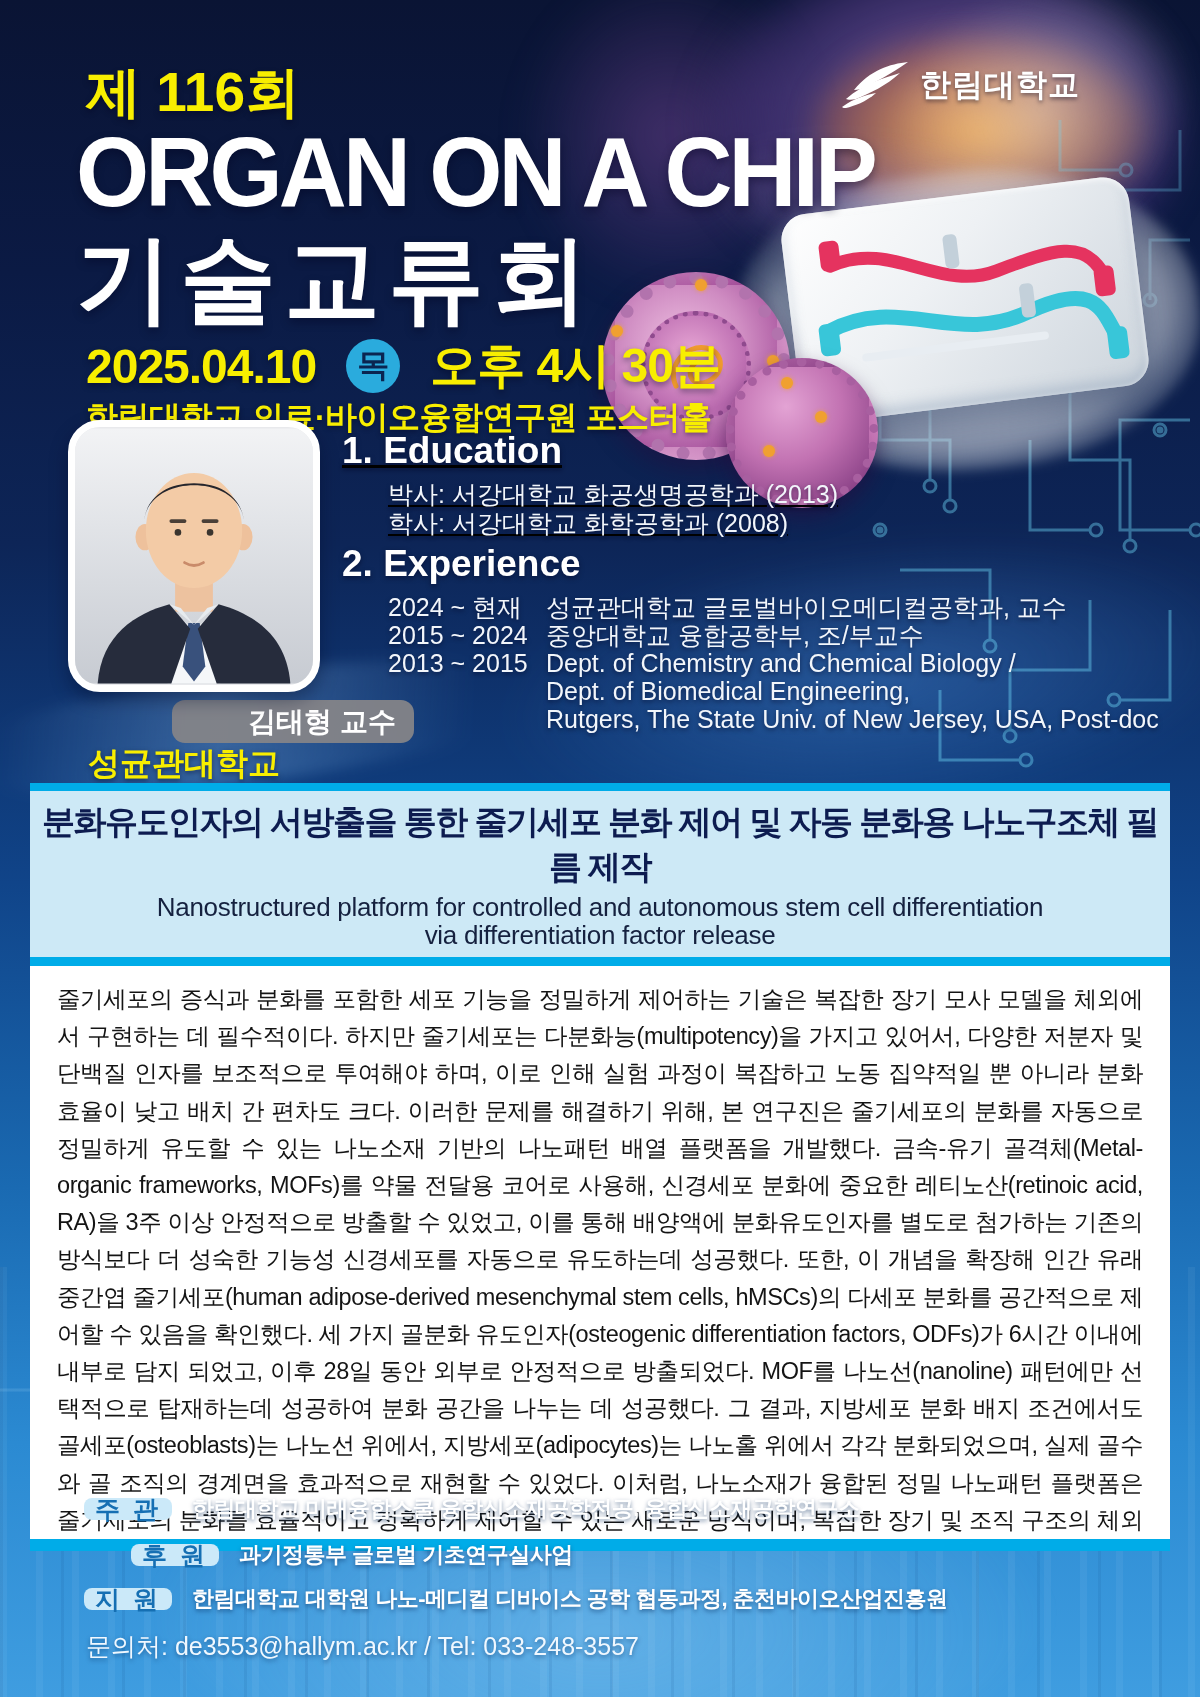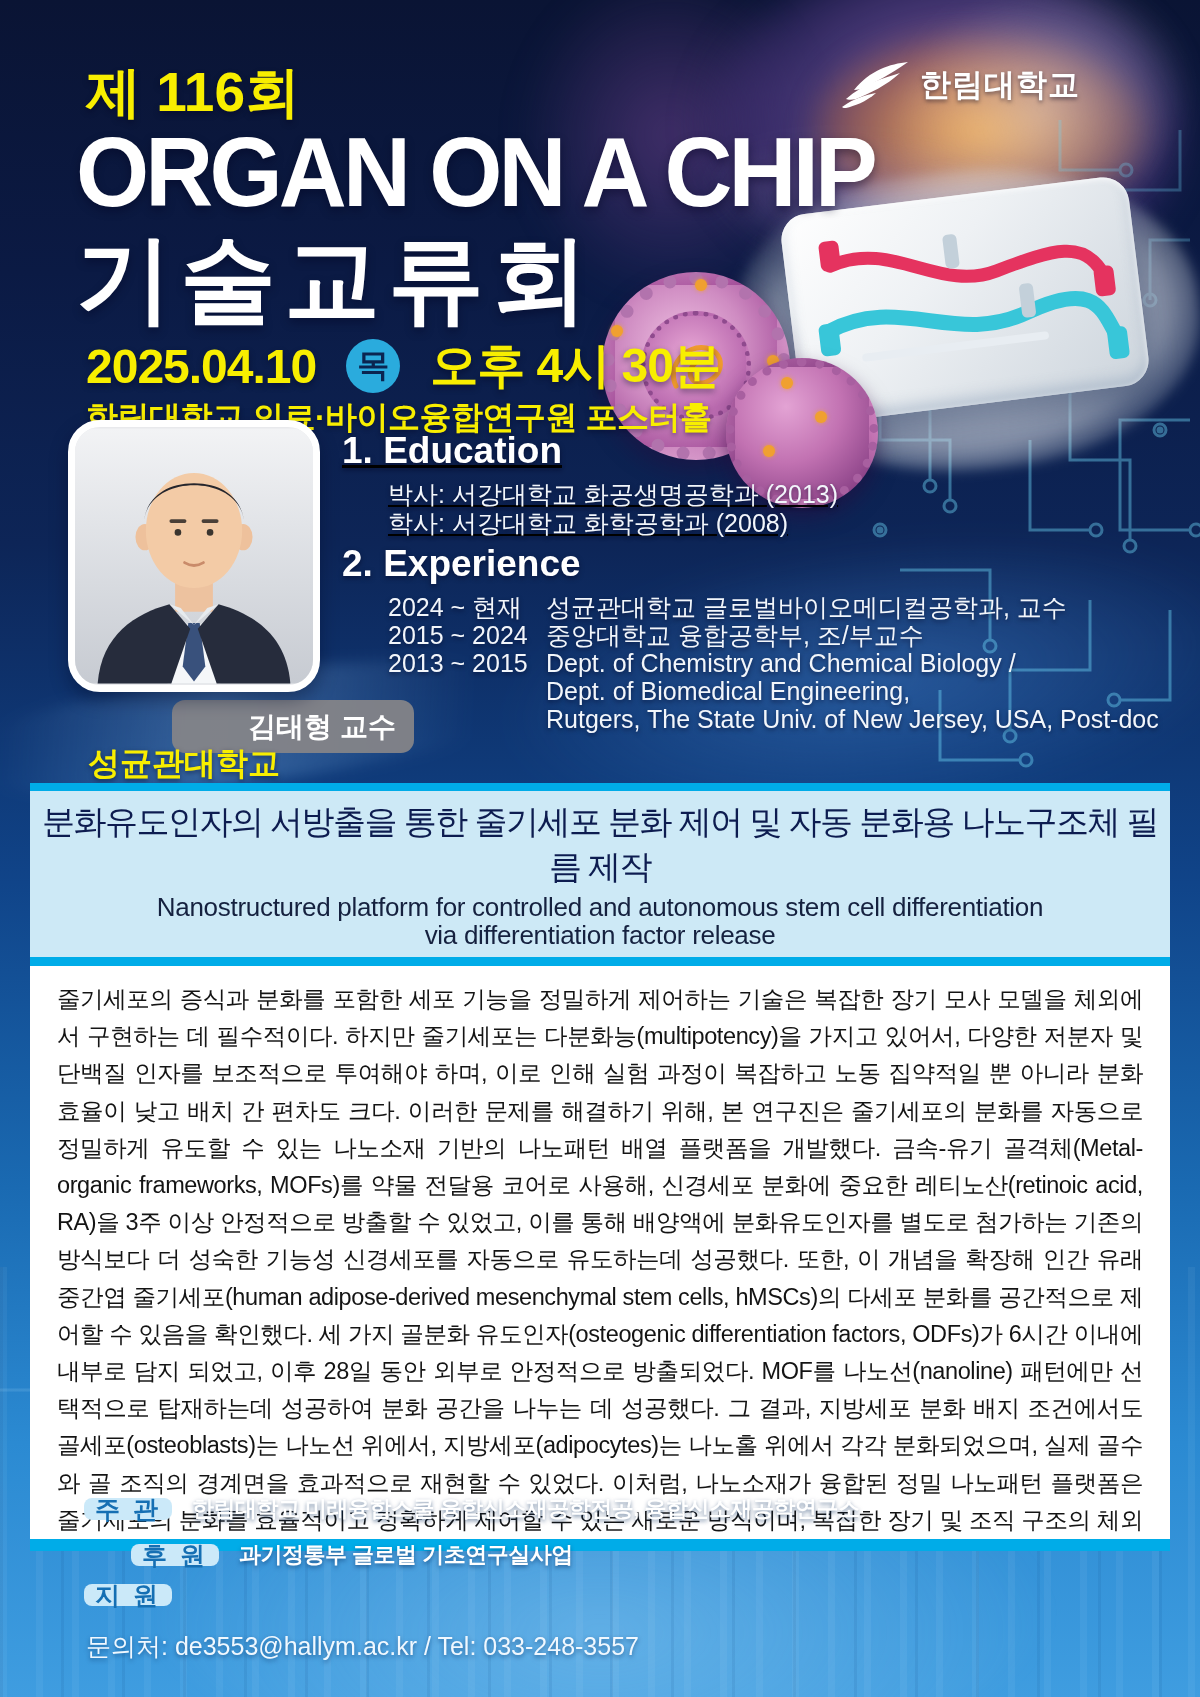--- a/index.html
+++ b/index.html
@@ -74,21 +74,21 @@
   .title-ko { position:absolute; left:76px; top:216px; color:#ffffff; font-size:96px; font-weight:bold; letter-spacing:8px; text-shadow:0 4px 10px rgba(0,0,30,.4); }
   .date-row { position:absolute; left:86px; top:334px; display:flex; align-items:center; gap:30px; }
   .date-text,.time-text { color:#f8ee00; font-size:48px; font-weight:bold; letter-spacing:-1px; text-shadow:0 3px 6px rgba(0,0,30,.45); }
   .day-badge { width:54px; height:54px; border-radius:50%; background:#2aabdd; color:#0b2550;
     display:flex; align-items:center; justify-content:center; font-size:32px; font-weight:bold; }
   .location { position:absolute; left:86px; top:396px; color:#f8ee00; font-size:32px; font-weight:bold; letter-spacing:-0.5px; text-shadow:0 2px 5px rgba(0,0,30,.45); }
 
   
   .photo { position:absolute; left:68px; top:420px; width:252px; height:272px; border-radius:32px;
     border:7px solid #ffffff; background:#e8e9ec; overflow:hidden; z-index:3; box-shadow:0 8px 18px rgba(0,10,40,.4); }
-  .name-plate { position:absolute; left:172px; top:700px; width:242px; height:53px; border-radius:13px;
+  .name-plate { position:absolute; left:172px; top:700px; width:242px; height:43px; border-radius:13px;
     background:rgba(132,132,136,.95); color:#ffffff; font-size:28px; font-weight:bold;
     display:flex; align-items:center; justify-content:center; padding-left:58px; z-index:2; }
   .affiliation { position:absolute; left:88px; top:742px; color:#f8ee00; font-size:32px; font-weight:bold; z-index:4; text-shadow:0 2px 5px rgba(0,0,30,.5); }
   .edu { position:absolute; left:342px; top:430px; z-index:2;text-decoration:underline; }
   .exp { position:absolute; left:342px; top:543px; z-index:2; }
   .sec-heading { color:#ffffff; font-size:37px; font-weight:600; letter-spacing:0px; text-shadow:0 2px 5px rgba(0,0,30,.5); }
   .edu-items { margin:8px 0 8px 46px; }
   .edu-item { color:#f2f6fb; font-size:25px; line-height:29px; text-shadow:0 2px 4px rgba(0,0,30,.5); }
   .exp-rows { margin:8px 0 0 46px; }
   .exp-row { display:flex; align-items:flex-start; }
@@ -96,21 +96,21 @@
   .exp-desc { color:#f2f6fb; font-size:25px; line-height:28px; text-shadow:0 2px 4px rgba(0,0,30,.5); }
   .pre { white-space:pre-line; }
 
   
   .abstract-panel { position:absolute; left:30px; top:783px; width:1140px; z-index:5; }
   .strip { width:100%; background:#00ace8; }
   .strip.top { height:8px; }
   .strip.mid { height:9px; }
   .strip.bottom { height:12px; }
   .titlebar { background:#cde9f6; padding:9px 8px 8px; }
-  .t-ko { color:#0d1c50; font-size:33px; font-weight:normal; text-align:center; letter-spacing:-1.5px; }
+  .t-ko { color:#0d1c50; font-size:33px; font-weight:bold; text-align:center; letter-spacing:-1.5px; }
   .t-en { color:#15213f; font-size:26px; text-align:center; line-height:28px; margin-top:3px; letter-spacing:-0.3px; }
   .abstract-body { background:#ffffff; height:573px; padding:15px 27px 0; color:#141414;
     font-size:23.5px; line-height:37.2px; text-align:justify; letter-spacing:-0.4px; overflow:hidden; }
 
   
   .footer-row { position:absolute; left:84px; display:flex; align-items:center; z-index:5; }
   .footer-row.r1 { top:1494px; } .footer-row.r2 { top:1540px;margin-left:47px; } .footer-row.r3 { top:1584px; }
   .footer-badge { width:88px; height:22px; border-radius:8px; background:#cbe9f9; color:#156fb3;
     font-size:25px; font-weight:bold; display:flex; align-items:center; justify-content:center; letter-spacing:3px; flex:0 0 88px; }
   .footer-text { margin-left:20px; color:#ffffff; font-size:22px; font-weight:bold; letter-spacing:-0.5px; text-shadow:0 2px 4px rgba(0,40,90,.55); white-space:nowrap; }
@@ -298,16 +298,17 @@
   <div class="footer-row r1">
     <span class="footer-badge">주 관</span>
     <span class="footer-text">한림대학교 미래융합스쿨 융합신소재공학전공, 융합신소재공학연구소</span>
   </div>
   <div class="footer-row r2">
     <span class="footer-badge">후 원</span>
     <span class="footer-text">과기정통부 글로벌 기초연구실사업</span>
   </div>
   <div class="footer-row r3">
     <span class="footer-badge">지 원</span>
+    <span class="footer-text">한림대학교 대학원 나노-메디컬 디바이스 공학 협동과정, 춘천바이오산업진흥원</span>
   </div>
   <div class="contact">문의처: de3553@hallym.ac.kr / Tel: 033-248-3557</div>
 
 </div>
 
 </body></html>

